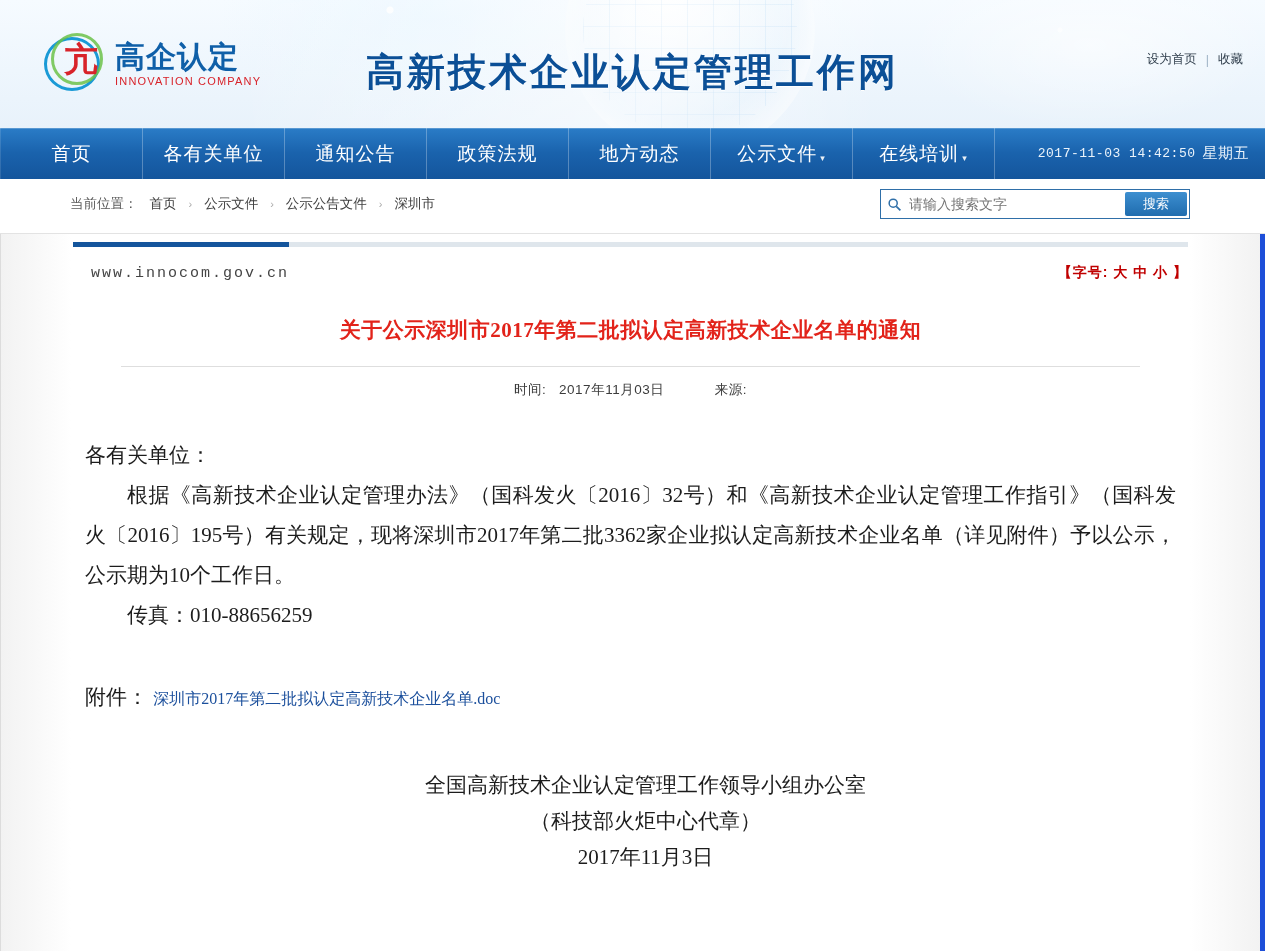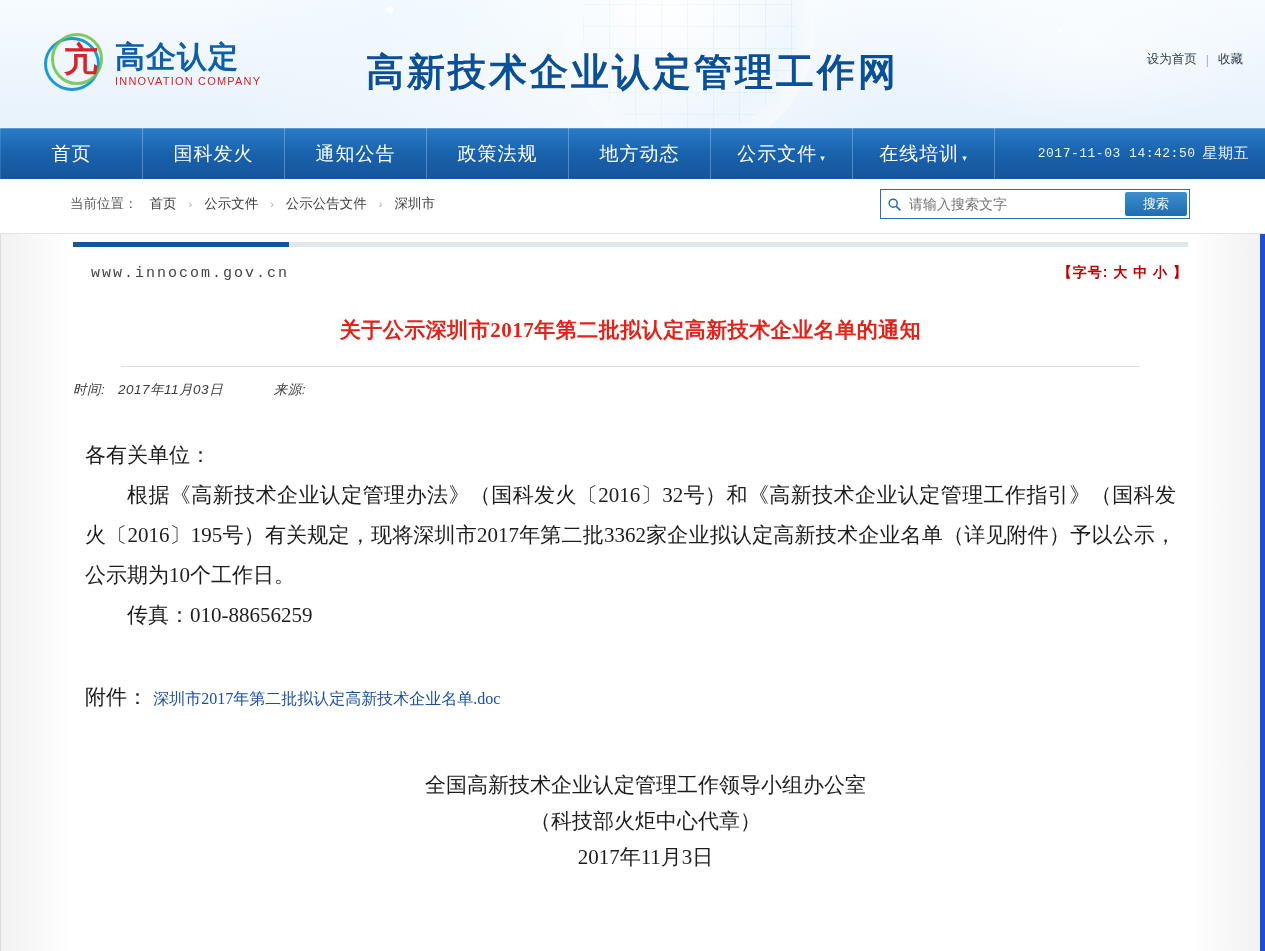--- a/index.html
+++ b/index.html
@@ -329,25 +329,24 @@
     font-weight: bold;
     font-size: 21px;
     letter-spacing: .5px;
   }
   .title-rule {
     margin: 22px 48px 0 48px;
     border-top: 1px solid #dedede;
   }
   .meta {
     margin-top: 14px;
-    text-align: left;
+    text-align: center;
     font-size: 13.5px;
     color: #3c3c3c;
     letter-spacing: .5px;
-    font-style: italic;
   }
   .meta .gap { display: inline-block; width: 42px; }
 
   .body-text {
     margin: 36px 12px 0 12px;
     font-family: "Liberation Serif", serif;
     font-size: 21px;
     line-height: 40px;
     color: #1c1c1c;
     text-align: justify;
@@ -405,21 +404,21 @@
     </div>
 
     <div class="site-title">高新技术企业认定管理工作网</div>
   </div>
 
   <div class="nav">
     <div class="item">
       <span>首页</span>
     </div>
     <div class="item">
-      <span>国科发火</span>
+      <span>各有关单位</span>
     </div>
     <div class="item">
       <span>通知公告</span>
     </div>
     <div class="item">
       <span>政策法规</span>
     </div>
     <div class="item">
       <span>地方动态</span>
     </div>

